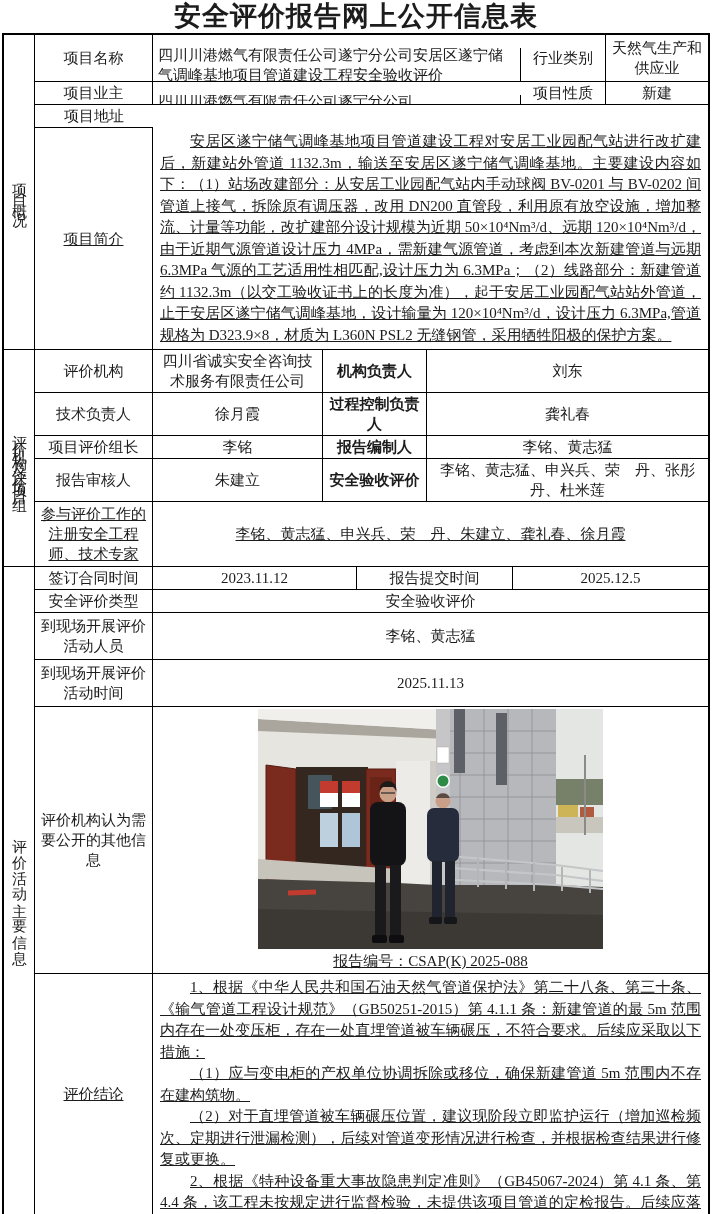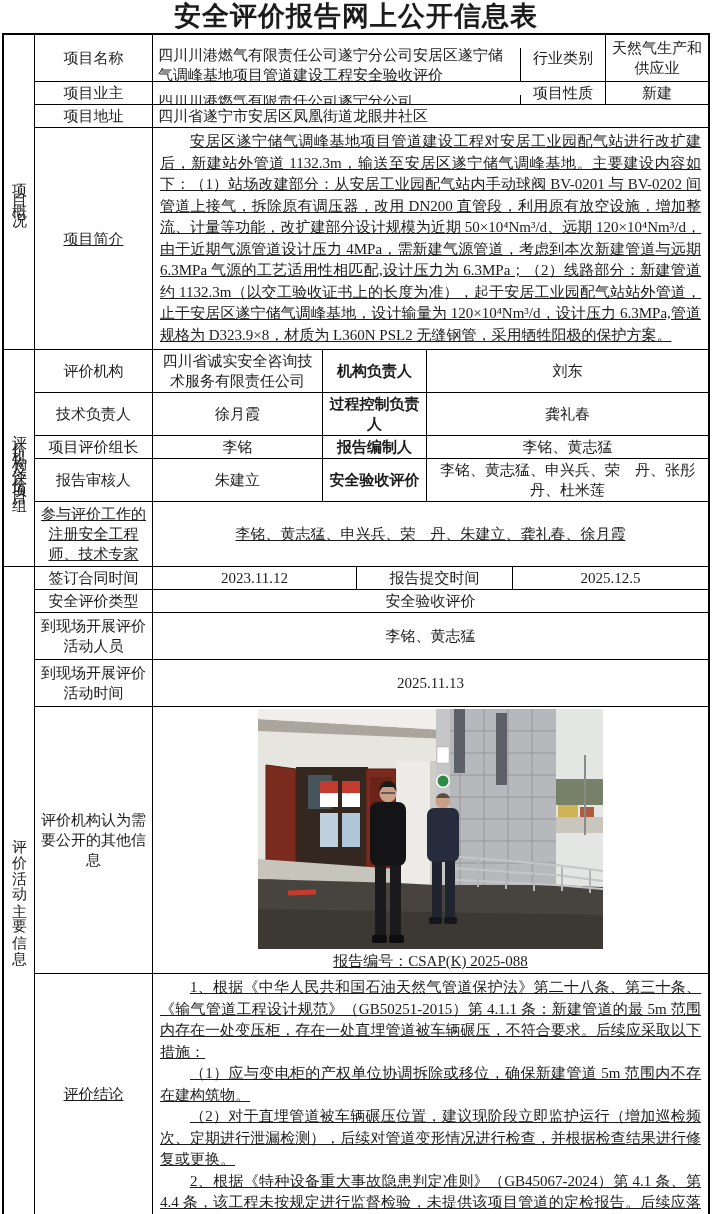--- a/index.html
+++ b/index.html
@@ -82,21 +82,20 @@
         <div class="cell grow">天然气生产和供应业</div>
       </div>
       <div class="row" style="height:23px">
         <div class="cell lab">项目业主</div>
         <div class="cell w-val-a al">四川川港燃气有限责任公司遂宁分公司</div>
         <div class="cell w-lab-a">项目性质</div>
         <div class="cell grow">新建</div>
       </div>
       <div class="row" style="height:23px">
         <div class="cell lab">项目地址</div>
-        <div class="cell grow al">四川省遂宁市安居区凤凰街道龙眼井社区</div>
       </div>
       <div class="row" style="height:221px">
         <div class="cell lab">项目简介</div>
         <div class="cell grow txt">
             <p>安居区遂宁储气调峰基地项目管道建设工程对安居工业园配气站进行改扩建后，新建站外管道 1132.3m，输送至安居区遂宁储气调峰基地。主要建设内容如下：（1）站场改建部分：从安居工业园配气站内手动球阀 BV-0201 与 BV-0202 间管道上接气，拆除原有调压器，改用 DN200 直管段，利用原有放空设施，增加整流、计量等功能，改扩建部分设计规模为近期 50×10⁴Nm³/d、远期 120×10⁴Nm³/d，由于近期气源管道设计压力 4MPa，需新建气源管道，考虑到本次新建管道与远期 6.3MPa 气源的工艺适用性相匹配,设计压力为 6.3MPa；（2）线路部分：新建管道约 1132.3m（以交工验收证书上的长度为准），起于安居工业园配气站站外管道，止于安居区遂宁储气调峰基地，设计输量为 120×10⁴Nm³/d，设计压力 6.3MPa,管道规格为 D323.9×8，材质为 L360N PSL2 无缝钢管，采用牺牲阳极的保护方案。</p>
           </div>
       </div>
     </div>
   </div>
 

